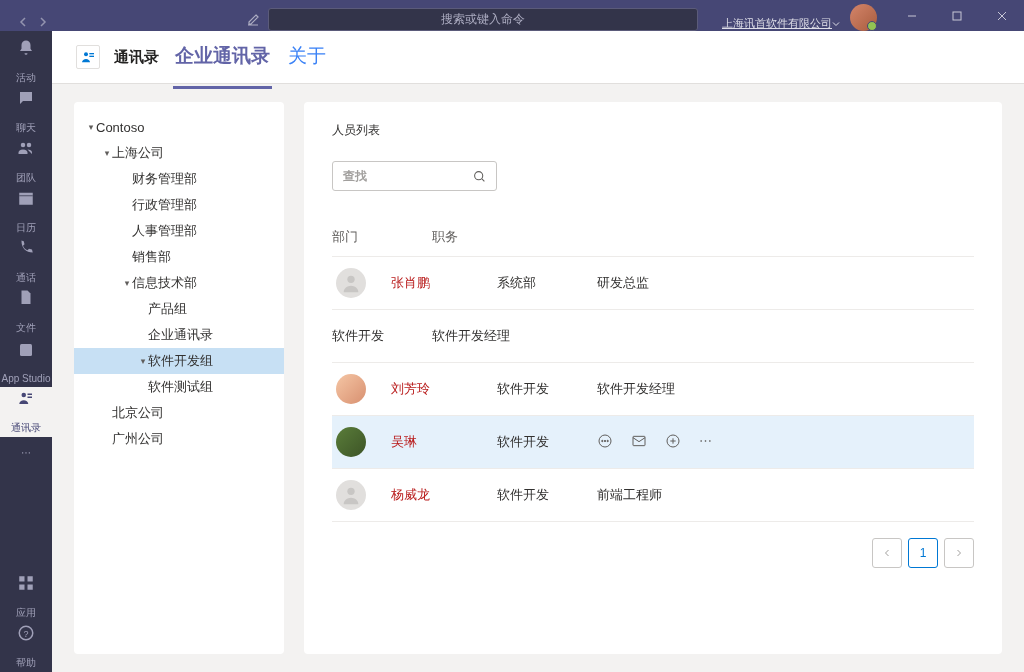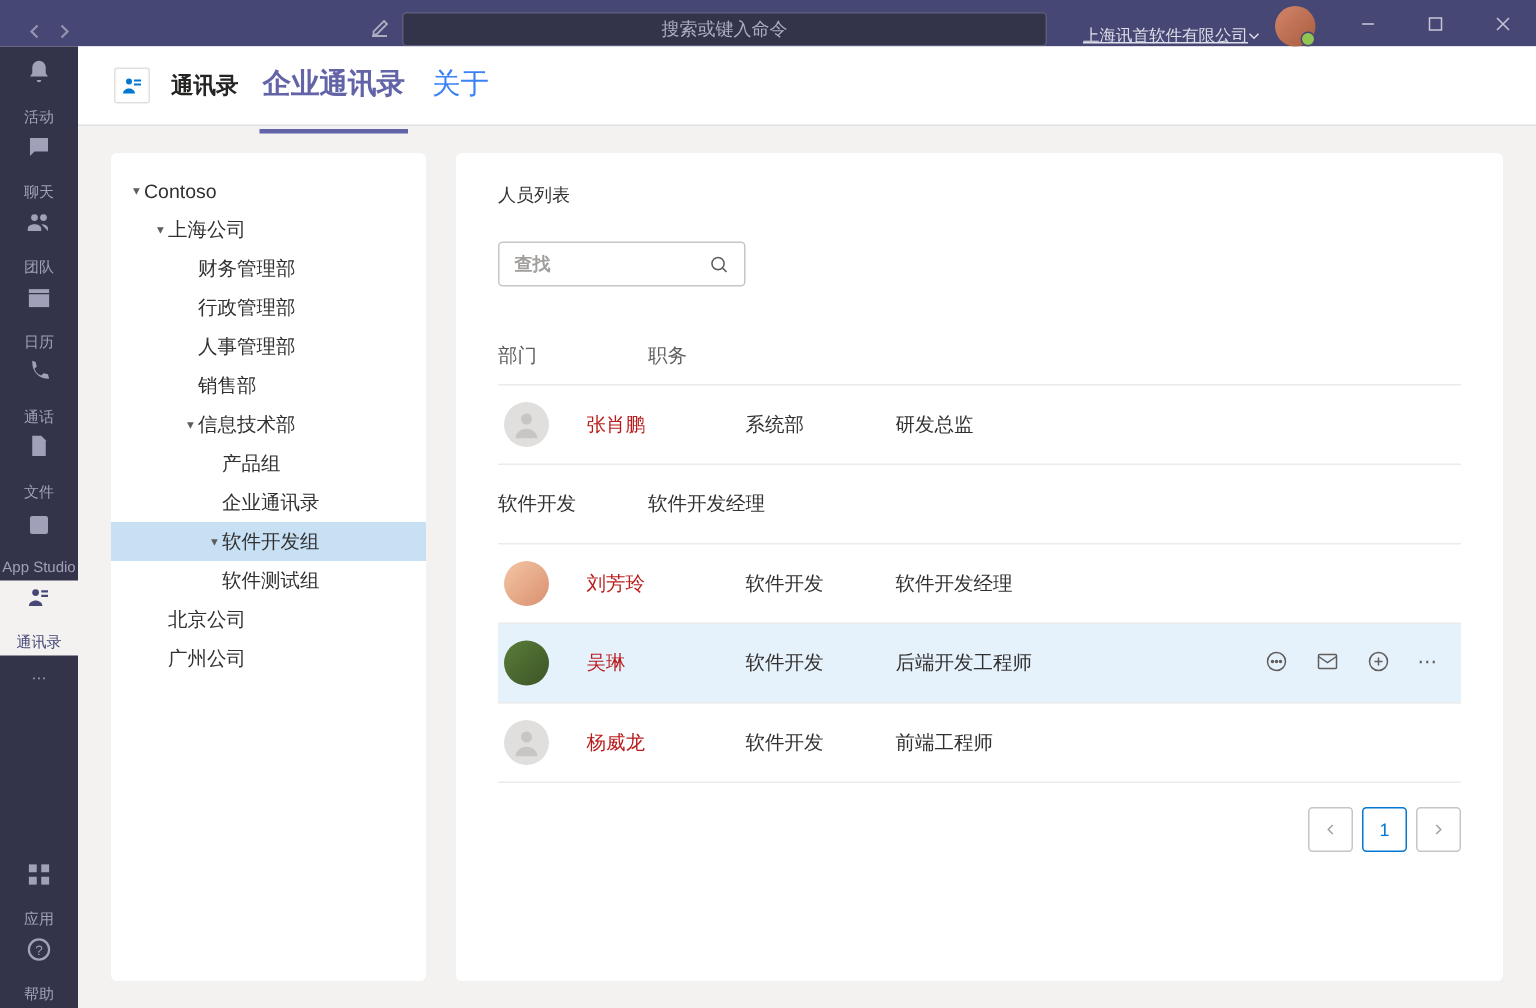--- a/index.html
+++ b/index.html
@@ -300,21 +300,20 @@
                 </div>
                 <div class="pcell-dept">软件开发</div>
                 <div class="pcell-role">软件开发经理</div>
               </div>
               <div class="prow hover">
                 <div class="pcell-name">
                   <div class="pavatar c3"></div>
                   <span class="pname">吴琳</span>
                 </div>
                 <div class="pcell-dept">软件开发</div>
-                <div class="pcell-role">后端开发工程师</div>
                 <div class="pcell-actions">
                   <span><svg width="16" height="16" viewBox="0 0 24 24" fill="none" stroke="currentColor" stroke-width="1.5">
                       <circle cx="12" cy="12" r="9"></circle>
                       <circle cx="8" cy="12" r="1" fill="currentColor"></circle>
                       <circle cx="12" cy="12" r="1" fill="currentColor"></circle>
                       <circle cx="16" cy="12" r="1" fill="currentColor"></circle>
                     </svg></span>
                   <span><svg width="16" height="16" viewBox="0 0 24 24" fill="none" stroke="currentColor" stroke-width="1.5">
                       <rect x="3" y="5" width="18" height="14" rx="1"></rect>
                       <path d="M3 7l9 6 9-6"></path>

